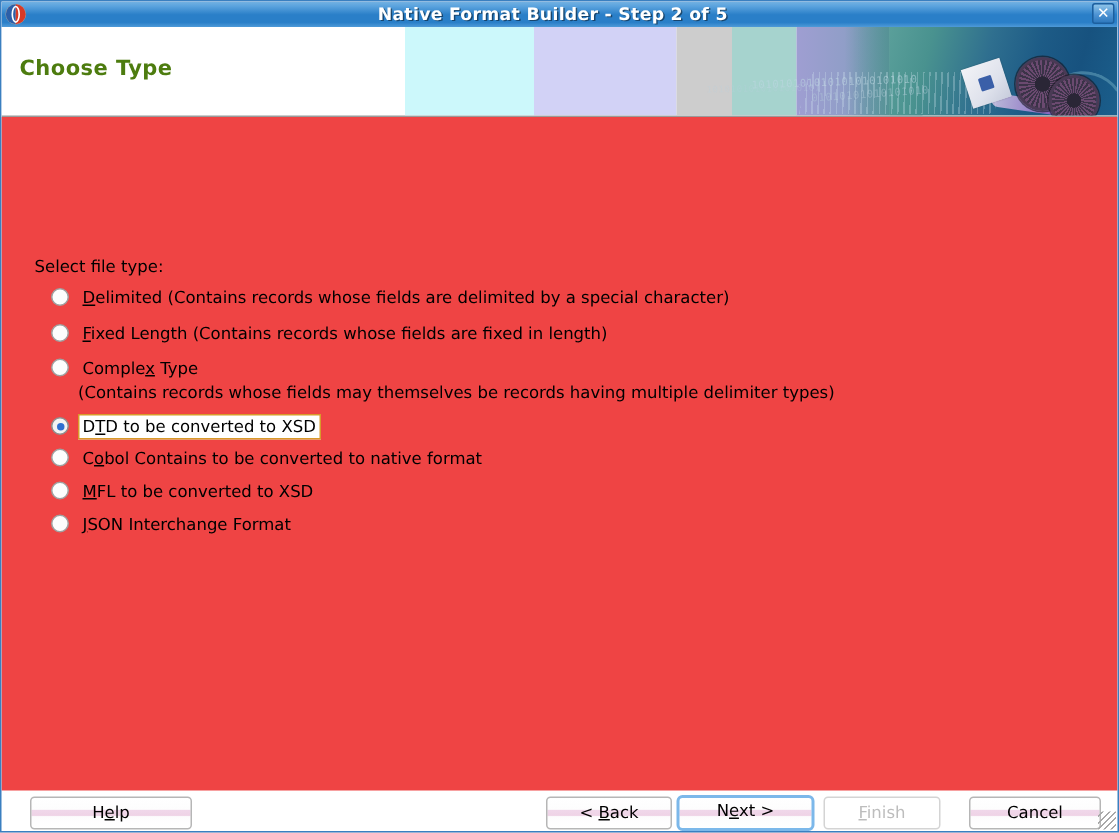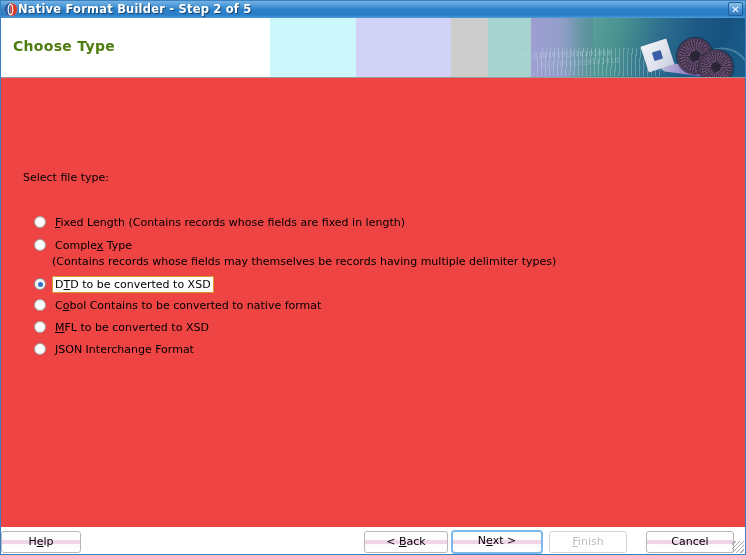--- a/index.html
+++ b/index.html
@@ -42,20 +42,21 @@
   }
   #app-icon {
     width: 15px;
     height: 15px;
     margin-left: 2px;
     flex: 0 0 auto;
     position: relative;
   }
   #title-text {
     flex: 1 1 auto;
+    text-align: center;
     font-weight: bold;
     font-size: 11.5px;
     color: #ffffff;
     letter-spacing: 0.2px;
     text-shadow: 1px 1px 0 rgba(0,0,0,0.45);
     line-height: 17px;
     white-space: nowrap;
     padding-right: 26px;
   }
   #close-btn {
@@ -281,21 +282,21 @@
     line-height: 18px;
     border-radius: 4px;
   }
   .btn.disabled {
     background: #ffffff;
     border: 1px solid #d4d4d4;
     color: #bdbdbd;
     cursor: default;
   }
   .btn.disabled .mn { text-decoration: underline; }
-  #btn-help   { left: 0;   top: 530px; width: 80px; }
+  #btn-help   { left: 19px;   top: 530px; width: 108px; }
   #btn-back   { left: 363px; top: 530px; width: 84px; }
   #btn-next   { left: 450px; top: 529px; width: 92px; height: 24px; }
   #btn-finish { left: 548px; top: 530px; width: 78px; }
   #btn-cancel { left: 645px; top: 530px; width: 88px; }
 
   #resize-grip {
     position: absolute;
     right: 1px;
     bottom: 1px;
     width: 12px;
@@ -344,20 +345,26 @@
     <div class="wheel" id="wheel1"></div>
     <div class="wheel" id="wheel2"></div>
 
     <div id="banner-title">Choose Type</div>
   </div>
 
   <div id="content">
 
     <div id="select-label">Select file type:</div>
 
+    <div class="radio-row" style="top:112px">
+      <span class="radio"></span>
+      <span class="radio-label">
+        <span></span><span class="mn">D</span><span>elimited (Contains records whose fields are delimited by a special character)</span>
+      </span>
+    </div>
 
     <div class="radio-row" style="top:136px">
       <span class="radio"></span>
       <span class="radio-label">
         <span></span><span class="mn">F</span><span>ixed Length (Contains records whose fields are fixed in length)</span>
       </span>
     </div>
 
     <div class="radio-row" style="top:159px">
       <span class="radio"></span>

